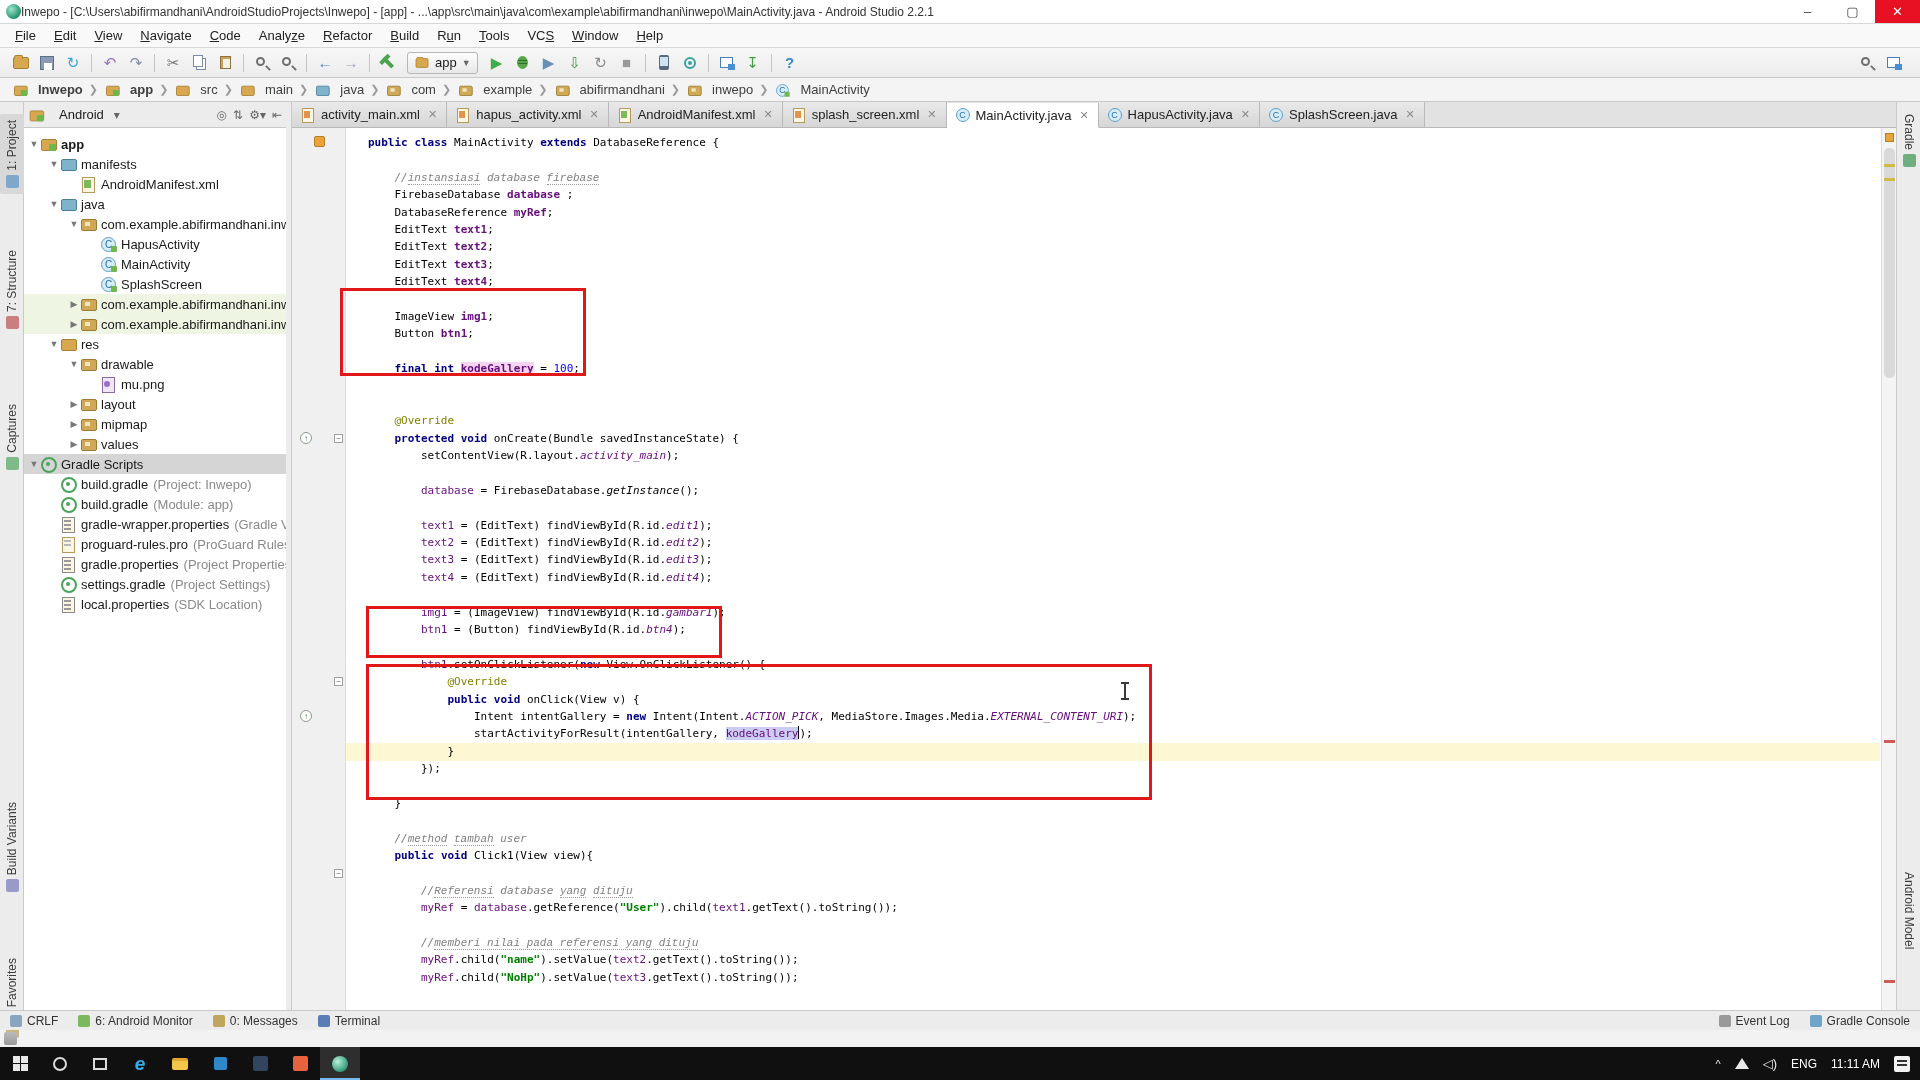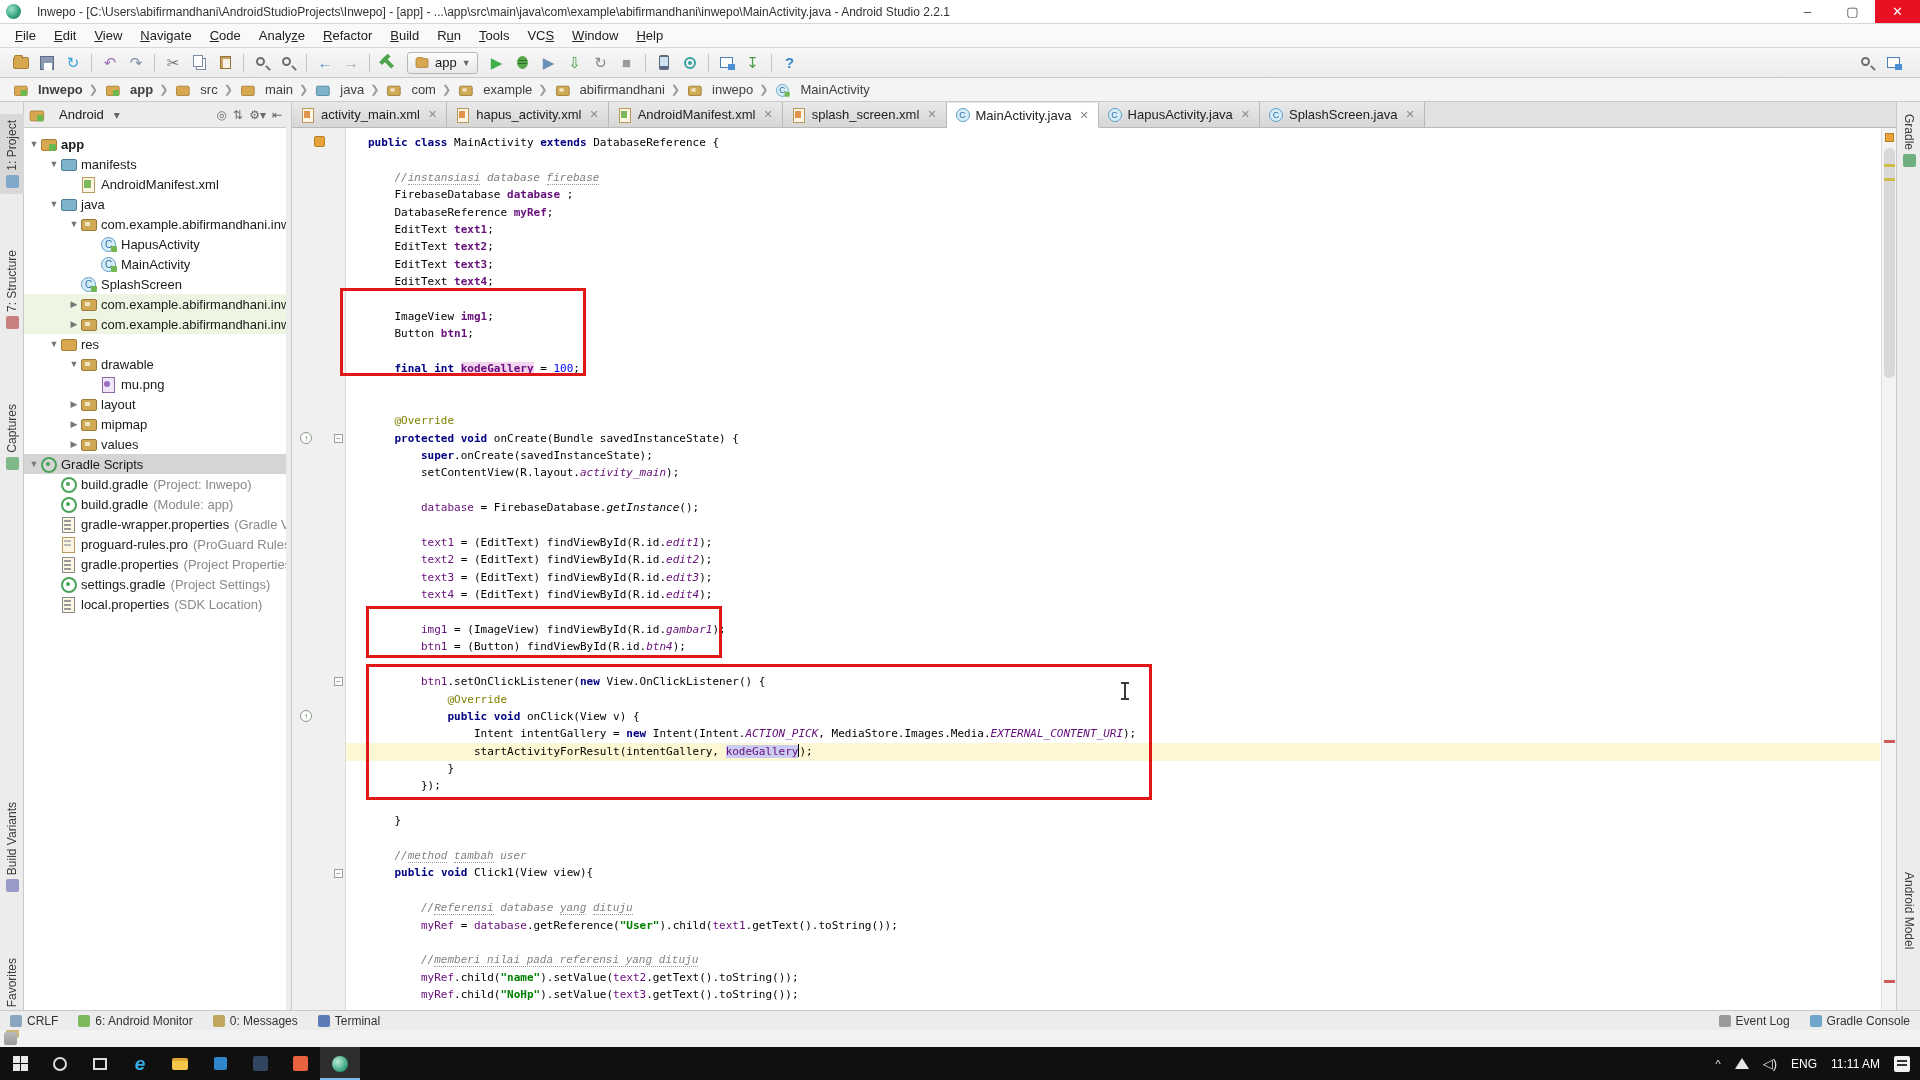--- a/index.html
+++ b/index.html
@@ -2,21 +2,21 @@
 <html><head>
 <meta charset="utf-8">
 <style>
   * { margin:0; padding:0; box-sizing:border-box; }
   html,body { width:1920px; height:1080px; overflow:hidden; }
   body { font-family:"Liberation Sans", sans-serif; font-size:13px; color:#1a1a1a; background:#f2f2f2; }
   #app { position:relative; width:1920px; height:1080px; background:#f2f2f2; }
 
   
   #titlebar { position:absolute; left:0; top:0; width:1920px; height:24px; background:#ffffff; border-bottom:1px solid #d7d7d7; display:flex; align-items:center; }
-  #title-text { font-size:12px; color:#333; margin-left:16px; white-space:nowrap; overflow:hidden; flex:1; }
+  #title-text { font-size:12px; color:#333; margin-left:0; white-space:nowrap; overflow:hidden; flex:1; }
   .as-logo { width:15px; height:15px; border-radius:50%; margin-left:6px; background:radial-gradient(circle at 35% 35%, #9fe3c9, #2f9e7a 60%, #1c6e54); flex:0 0 auto; }
   .winbtn { width:45px; height:23px; display:flex; align-items:center; justify-content:center; font-size:13px; color:#444; }
   .winbtn.close { background:#e81123; color:#fff; }
 
   
   #menubar { position:absolute; left:0; top:24px; width:1920px; height:24px; background:#f9f9f9; border-bottom:1px solid #d7d7d7; display:flex; align-items:center; padding-left:6px; }
   .menu-item { padding:3px 9px; color:#222; }
   .mn { text-decoration:underline; }
 
   
@@ -400,21 +400,21 @@
       <div class="trow" style="padding-left: 64px;">
         <span class="arrow"></span>
         <span class="tic classc"></span>
         <span class="tl">HapusActivity</span>
       </div>
       <div class="trow" style="padding-left: 64px;">
         <span class="arrow"></span>
         <span class="tic classc"></span>
         <span class="tl">MainActivity</span>
       </div>
-      <div class="trow" style="padding-left: 44px;">
+      <div class="trow" style="padding-left: 64px;">
         <span class="arrow"></span>
         <span class="tic classc"></span>
         <span class="tl">SplashScreen</span>
       </div>
       <div class="trow green" style="padding-left: 44px;">
         <span class="arrow">▶</span>
         <span class="tic package"></span>
         <span class="tl">com.example.abifirmandhani.inw</span>
       </div>
       <div class="trow green" style="padding-left: 44px;">
@@ -562,21 +562,20 @@
         <div class="cl"><span class="sg-p">    EditText </span><span class="sg-fd">text4</span><span class="sg-p">;</span></div>
         <div class="cl"></div>
         <div class="cl"><span class="sg-p">    ImageView </span><span class="sg-fd">img1</span><span class="sg-p">;</span></div>
         <div class="cl"><span class="sg-p">    Button </span><span class="sg-fd">btn1</span><span class="sg-p">;</span></div>
         <div class="cl"></div>
         <div class="cl"><span class="sg-p">    </span><span class="sg-k">final</span><span class="sg-p"> </span><span class="sg-k">int</span><span class="sg-p"> </span><span class="sg-hp">kodeGallery</span><span class="sg-p"> = </span><span class="sg-n">100</span><span class="sg-p">;</span></div>
         <div class="cl"></div>
         <div class="cl"></div>
         <div class="cl"><span class="sg-p">    </span><span class="sg-a">@Override</span></div>
         <div class="cl"><span class="sg-p">    </span><span class="sg-k">protected</span><span class="sg-p"> </span><span class="sg-k">void</span><span class="sg-p"> onCreate(Bundle savedInstanceState) {</span></div>
-        <div class="cl"><span class="sg-p">        </span><span class="sg-k">super</span><span class="sg-p">.onCreate(savedInstanceState);</span></div>
         <div class="cl"><span class="sg-p">        setContentView(R.layout.</span><span class="sg-sm">activity_main</span><span class="sg-p">);</span></div>
         <div class="cl"></div>
         <div class="cl"><span class="sg-p">        </span><span class="sg-f">database</span><span class="sg-p"> = FirebaseDatabase.</span><span class="sg-im">getInstance</span><span class="sg-p">();</span></div>
         <div class="cl"></div>
         <div class="cl"><span class="sg-p">        </span><span class="sg-f">text1</span><span class="sg-p"> = (EditText) findViewById(R.id.</span><span class="sg-sm">edit1</span><span class="sg-p">);</span></div>
         <div class="cl"><span class="sg-p">        </span><span class="sg-f">text2</span><span class="sg-p"> = (EditText) findViewById(R.id.</span><span class="sg-sm">edit2</span><span class="sg-p">);</span></div>
         <div class="cl"><span class="sg-p">        </span><span class="sg-f">text3</span><span class="sg-p"> = (EditText) findViewById(R.id.</span><span class="sg-sm">edit3</span><span class="sg-p">);</span></div>
         <div class="cl"><span class="sg-p">        </span><span class="sg-f">text4</span><span class="sg-p"> = (EditText) findViewById(R.id.</span><span class="sg-sm">edit4</span><span class="sg-p">);</span></div>
         <div class="cl"></div>
         <div class="cl"><span class="sg-p">        </span><span class="sg-f">img1</span><span class="sg-p"> = (ImageView) findViewById(R.id.</span><span class="sg-sm">gambar1</span><span class="sg-p">);</span></div>

